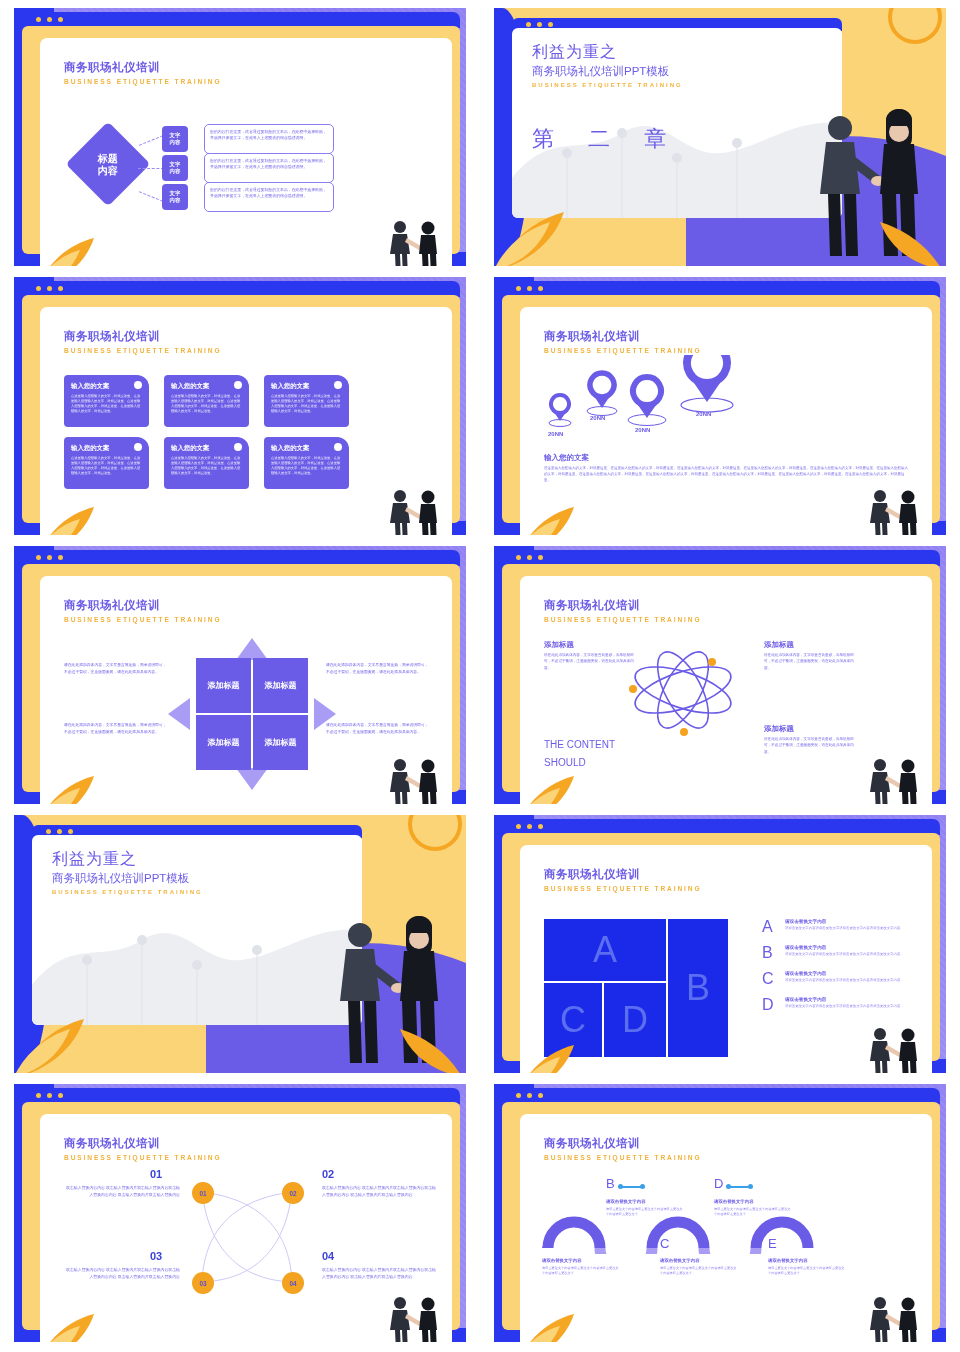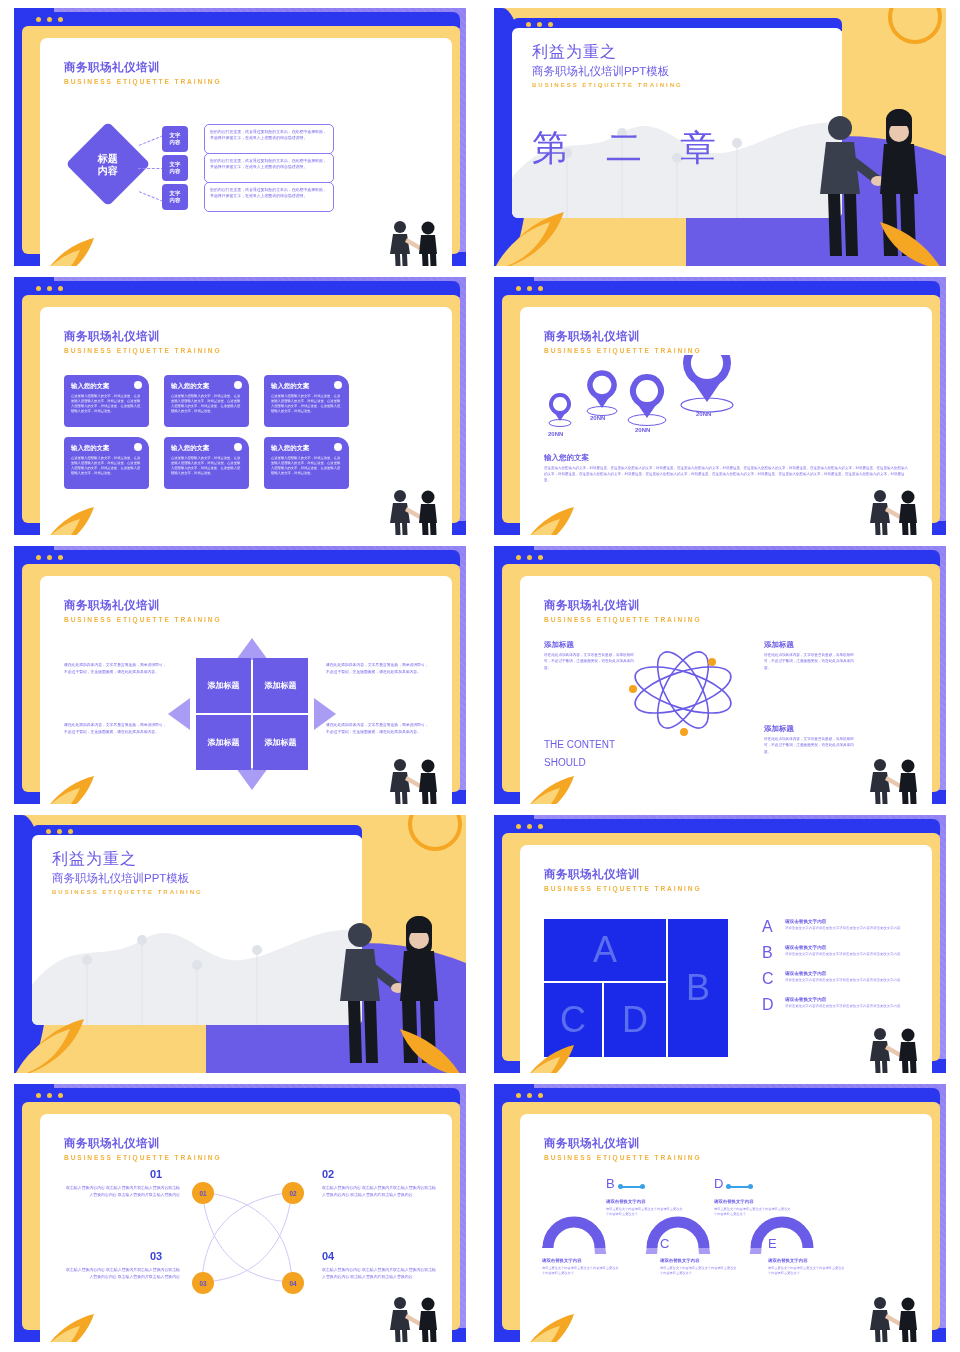--- a/index.html
+++ b/index.html
@@ -128,21 +128,21 @@
   }
   .chapter-chrome{
     position:absolute; left:18px; top:10px; width:330px; height:13px;
     background:#2b36ef; border-radius:6px 6px 0 0;
   }
   .ch-title{ position:absolute; left:20px; top:14px; }
   .ch-title .l1{ font-size:16px; color:#6b5ce7; font-weight:400; letter-spacing:1px;}
   .ch-title .l2{ font-size:11.5px; color:#6b5ce7; font-weight:400; margin-top:1px;}
   .ch-title .l3{ font-size:6px; color:#f2b33d; font-weight:700; letter-spacing:2px; margin-top:3px;}
   .ch-no{
-    position:absolute; left:20px; top:96px; font-size:36px; color:#6b5ce7;
+    position:absolute; left:20px; top:96px; font-size:22px; color:#6b5ce7;
     letter-spacing: 14px; font-weight:400;
   }
   
   .gcard{
     position:absolute; width:85px; height:52px;
     background:#6b5ce7; border-radius:4px 12px 4px 4px;
     padding:7px 7px 0 7px; color:#fff;
   }
   .gcard .t{ font-size:6.4px; font-weight:700; }
   .gcard .b{ font-size:3.3px; line-height:1.55; margin-top:3px; opacity:.92;}

